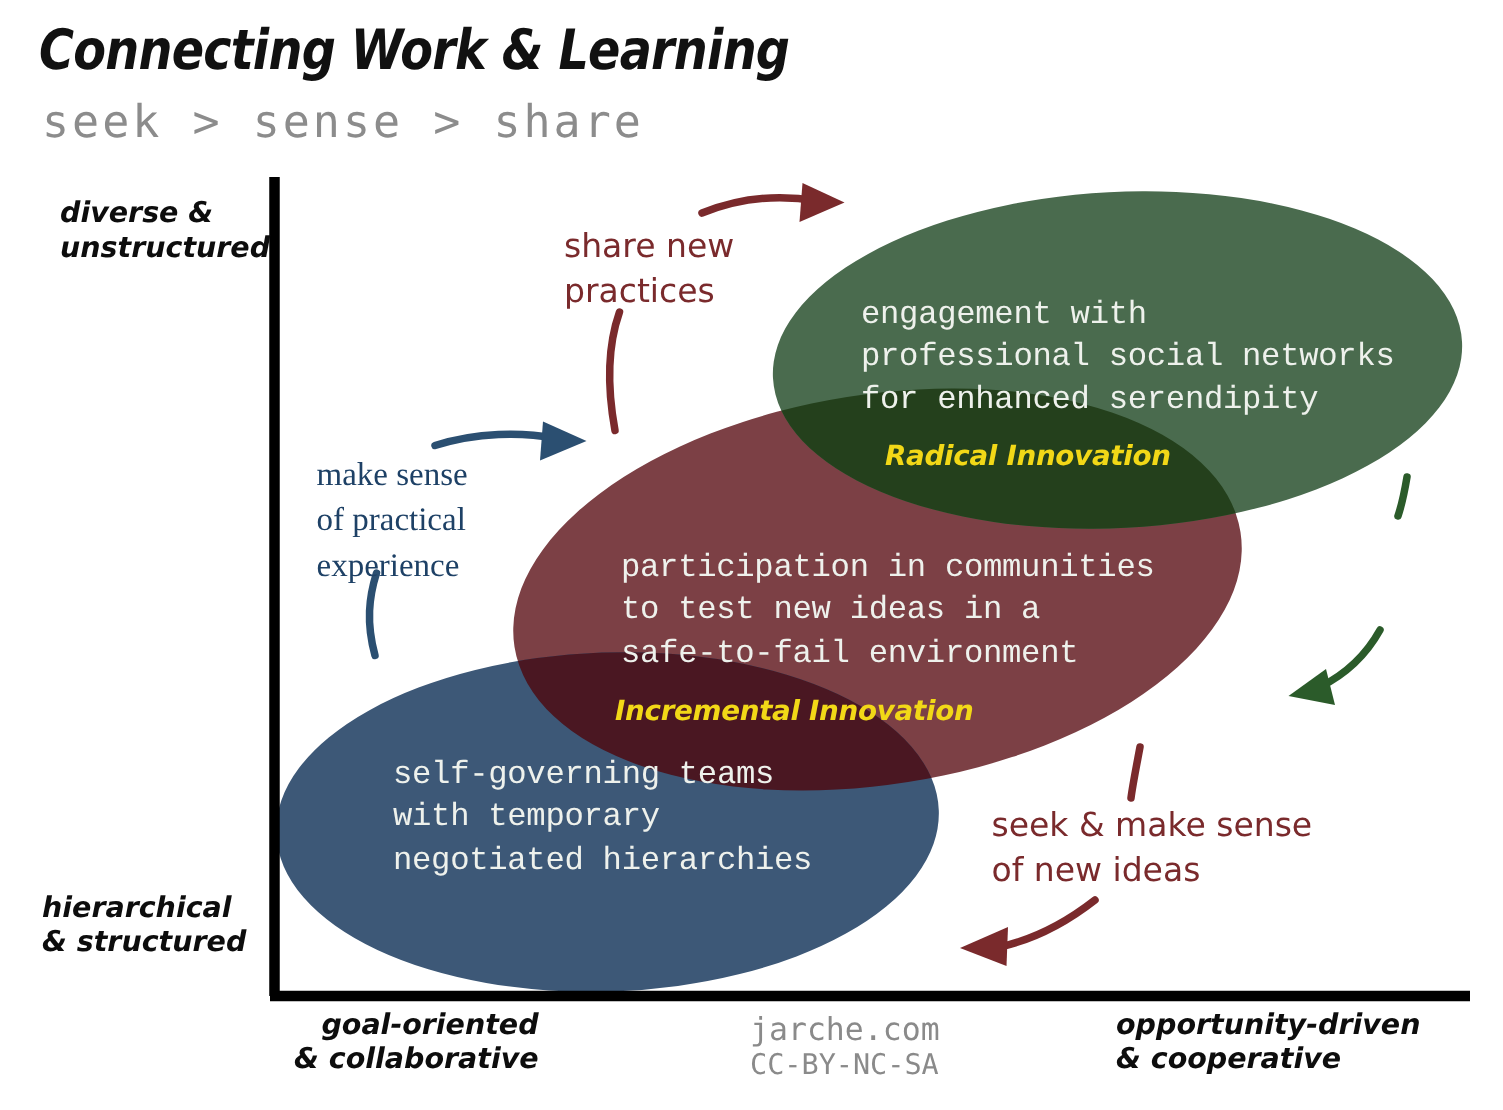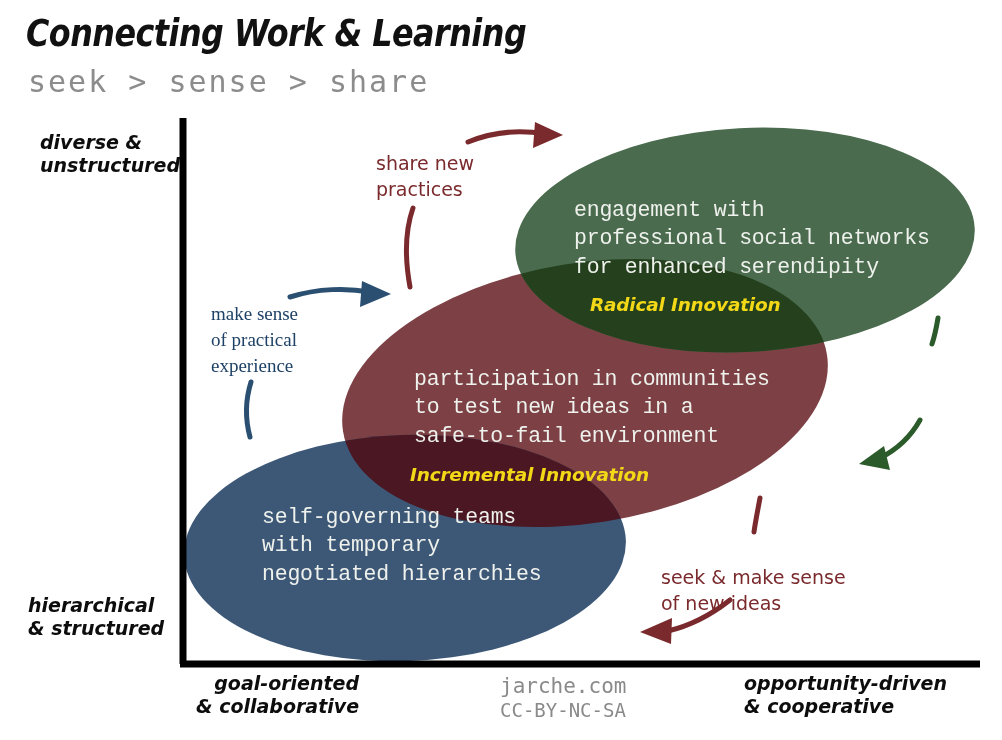--- a/index.html
+++ b/index.html
@@ -102,28 +102,28 @@
     white-space: nowrap;
     letter-spacing: -0.2px;
   }
   .innov-label.radical     { left: 590px; top: 294px; }
   .innov-label.incremental { left: 390px; top: 464px; margin-left: 20px; }
 
   
   .annot {
     position: absolute;
     font-family: "DejaVu Sans", sans-serif;
-    font-size: 19px;
+    font-size: 22px;
     line-height: 1.38;
     white-space: nowrap;
   }
   .annot.share-new      { left: 376px; top: 150px; color: #7a2a2c; }
   .annot.make-sense     { left: 211px; top: 301px; color: #1e4166; font-family: Liberation Serif, serif; }
   .annot.seek-under     { left: 862px; top: 345px; color: #1f5424; }
-  .annot.seek-make      { left: 661px; top: 536px; color: #7a2a2c; margin-top: 28px; }
+  .annot.seek-make      { left: 661px; top: 536px; color: #7a2a2c; }
 </style>
 </head>
 <body>
 
 <div id="canvas">
 
   <div class="title">Connecting Work &amp; Learning</div>
   <div class="subtitle">seek &gt; sense &gt; share</div>
 
   <svg class="layer" viewBox="0 0 1002 740">

